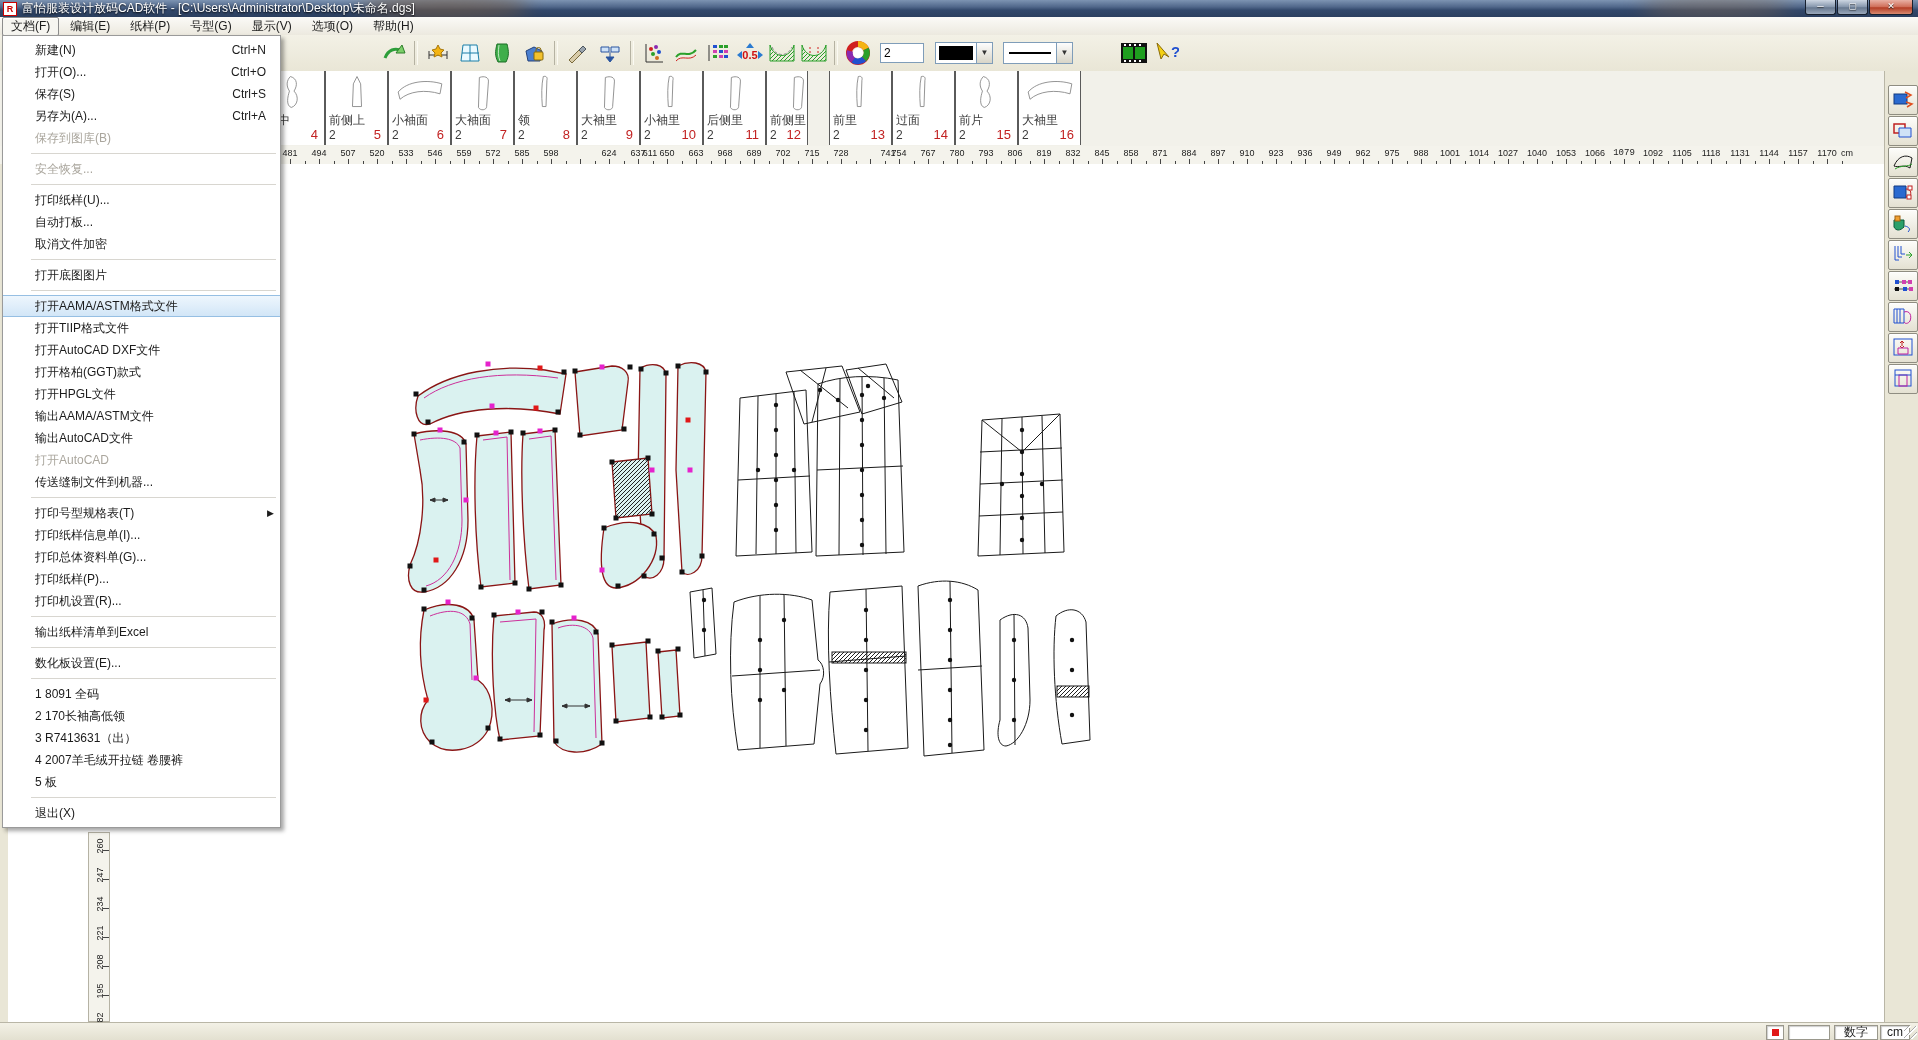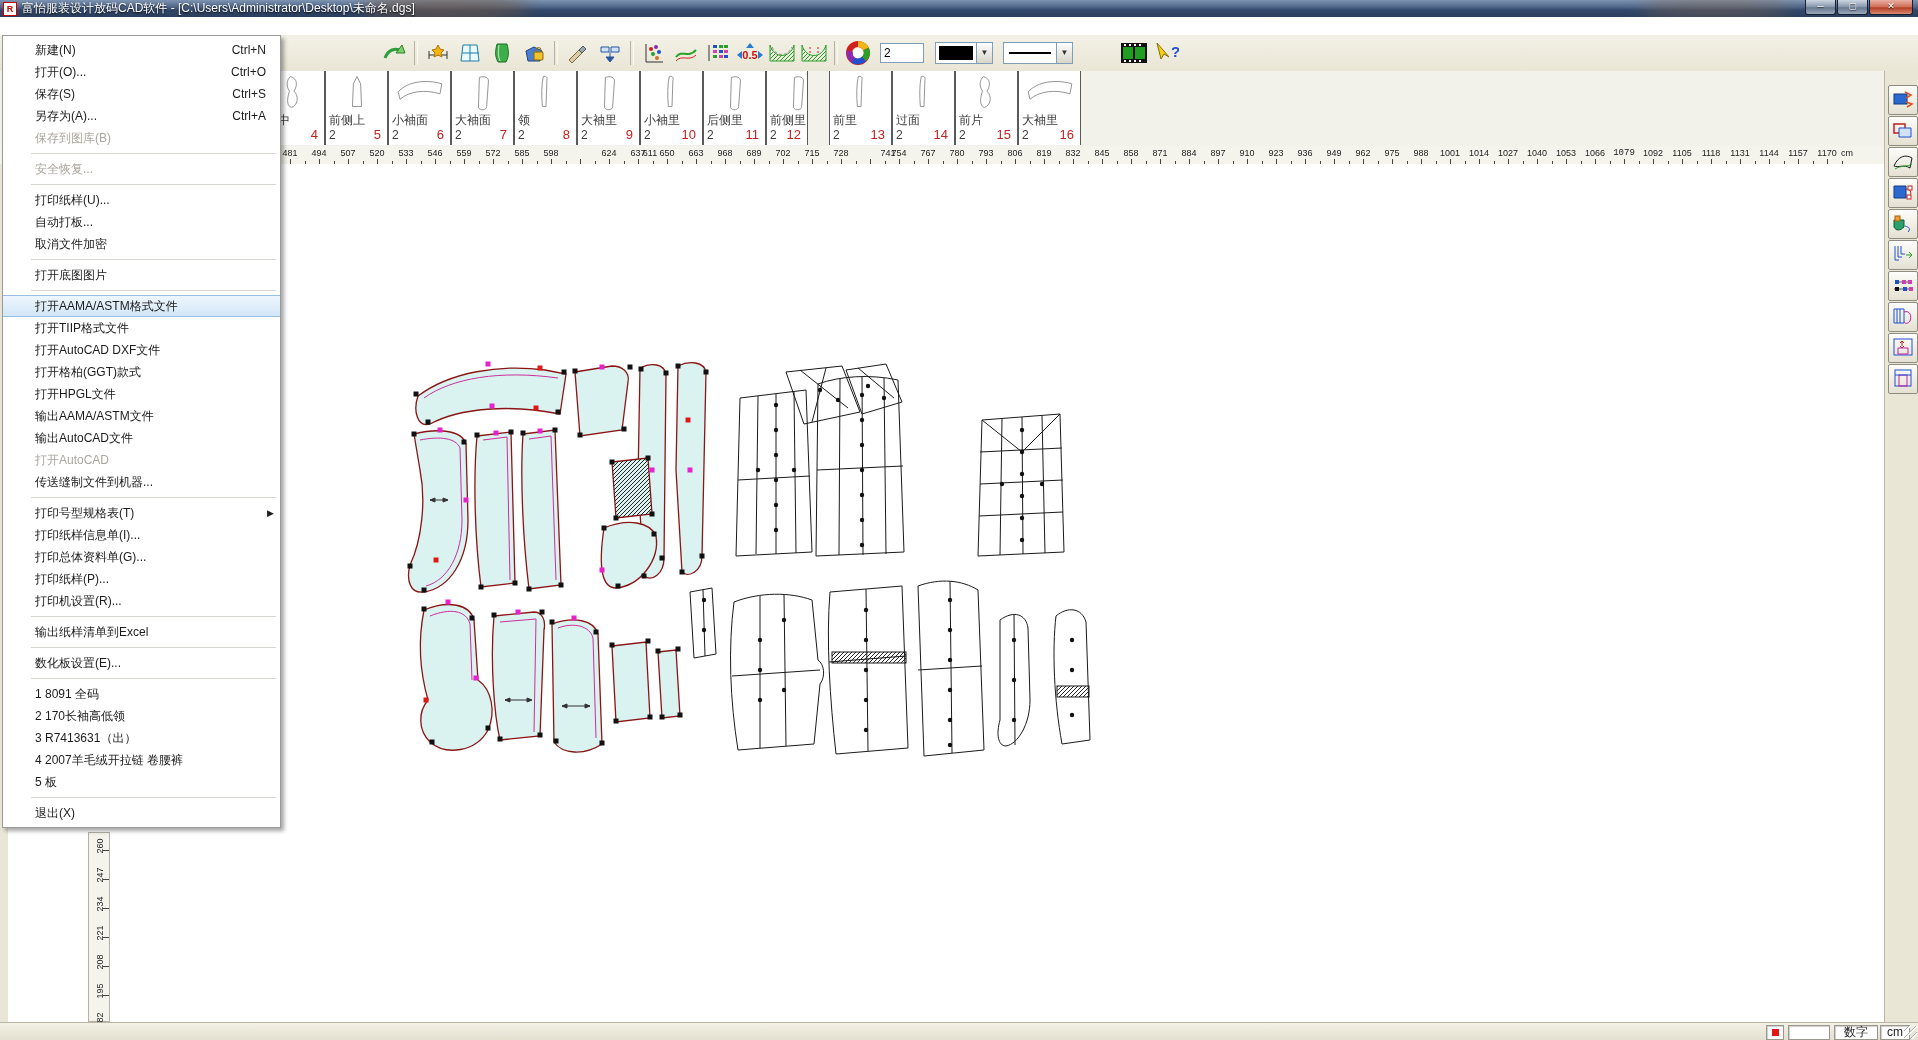--- a/index.html
+++ b/index.html
@@ -92,20 +92,29 @@
     <div class="glass2"></div>
     <div id="app-icon">R</div>
     <div id="title-text">富怡服装设计放码CAD软件 - [C:\Users\Administrator\Desktop\未命名.dgs]</div>
     <div class="wbtns">
       <div class="wbtn">─</div>
       <div class="wbtn">▢</div>
       <div class="wbtn close">✕</div>
     </div>
   </div>
 
+  <div id="menubar">
+      <div class="mb-item open">文档(F)</div>
+      <div class="mb-item">编辑(E)</div>
+      <div class="mb-item">纸样(P)</div>
+      <div class="mb-item">号型(G)</div>
+      <div class="mb-item">显示(V)</div>
+      <div class="mb-item">选项(O)</div>
+      <div class="mb-item">帮助(H)</div>
+    </div>
 
   <div id="toolbar">
     <div id="tb-flow">
         <div class="tbtn">
           <span>
             <svg width="24" height="24">
               <path d="M3,17 C6,9 13,6 20,10" fill="none" stroke="#2d9e3a" stroke-width="3"></path>
               <path d="M20,4 L23,12 L14,12 Z" fill="#7ccf6a" stroke="#2d7e2a"></path>
             </svg>
           </span>

